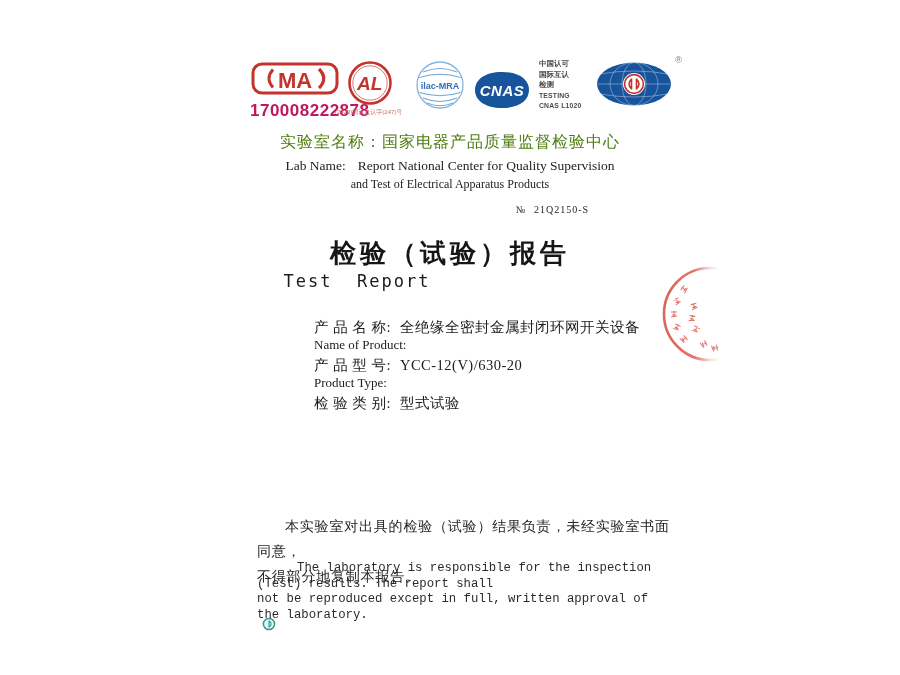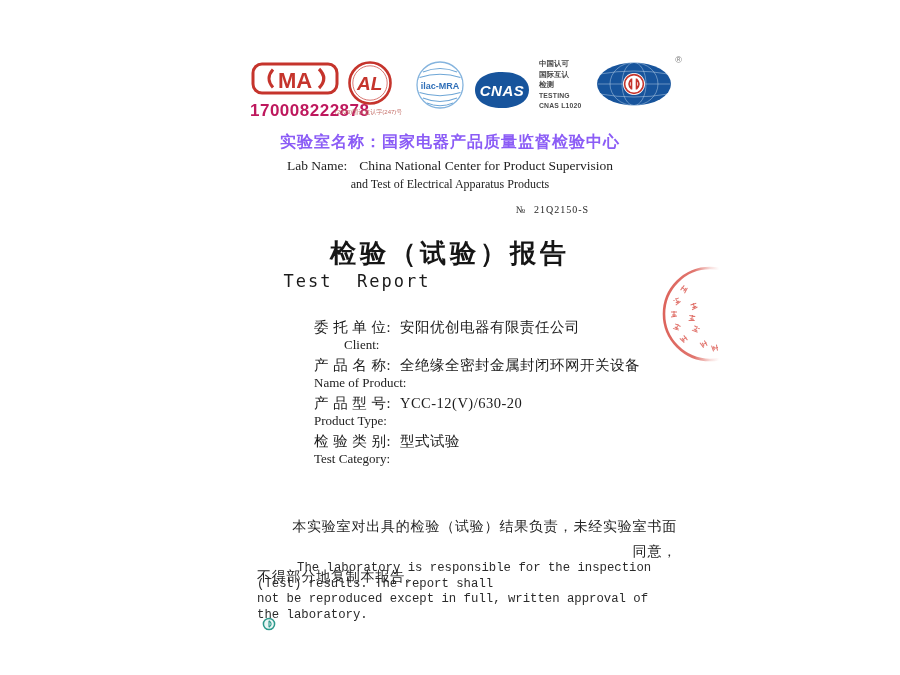--- a/index.html
+++ b/index.html
@@ -28,22 +28,22 @@
     font-size:7.5px; line-height:1.42; color:#4a4a4a;
   }
   .accred-block .en { font-size:6.8px; letter-spacing:0.2px; }
   .globe-block { margin-left:8px; margin-top:4px; position:relative; }
   .globe-reg { position:absolute; top:-6px; right:-9px; font-size:9px; color:#777;
     font-family:"Liberation Sans", sans-serif; }
 
   
   .lab-block { position:absolute; left:0; top:132px; width:900px; text-align:center; }
   .lab-zh {
-    font-family:"Liberation Sans", sans-serif; font-weight:bold;
-    font-size:16px; letter-spacing:1px; color:#8b5cf6;
+    font-family:"Liberation Sans", sans-serif; font-weight:normal;
+    font-size:16px; letter-spacing:1px; color:#4d7c0f;
   }
   .lab-en { font-size:13.5px; margin-top:4px; line-height:1.4; color:#222; }
   .lab-en .lab-en-label { margin-right:12px; }
   .lab-en2 { font-size:12px; line-height:1.4; color:#222; }
 
   
   .report-no { position:absolute; left:516px; top:204px; font-size:10px; letter-spacing:0.5px; }
   .report-no .no-value { margin-left:8px; letter-spacing:1px; }
 
   
@@ -65,21 +65,21 @@
   .fields { position:absolute; left:314px; top:318px; }
   .frow { margin-bottom:3px; }
   .zh-line { font-size:14.5px; line-height:18px; letter-spacing:0.5px; color:#1c1c1c; }
   .zh-line .fvalue { margin-left:9px; }
   .en-line { font-size:13px; line-height:17px; color:#222; }
   .frow.indent-en .en-line { padding-left:30px; }
 
   
   .disc-zh { position:absolute; left:257px; top:514px; width:420px;
     font-size:14px; line-height:1.8; letter-spacing:0.8px; color:#242424; }
-  .disc-zh .ind { text-indent:2em;text-align:right; }
+  .disc-zh .ind { text-indent:2em; }
   .disc-en { position:absolute; left:257px; top:561px; width:420px;
     font-family:Liberation Mono, monospace; font-size:12.3px; line-height:1.27; color:#2b2b2b; }
   .disc-en .ind { text-indent:40px; }
 
   
   .bottom-icon { position:absolute; left:262px; top:617px; }
 
   svg { display:block; }
   svg text { font-family:"Liberation Sans", sans-serif; }
 </style>
@@ -151,21 +151,21 @@
       </svg>
       <span class="globe-reg">®</span>
     </div>
   </div>
 
   <div class="lab-block">
     <div class="lab-zh">
       <span>实验室名称：</span><span>国家电器产品质量监督检验中心</span>
     </div>
     <div class="lab-en">
-      <span class="lab-en-label">Lab Name:</span><span>China National Center for Product Supervision</span>
+      <span class="lab-en-label">Lab Name:</span><span>Report National Center for Quality Supervision</span>
     </div>
     <div class="lab-en2">and Test of Electrical Apparatus Products</div>
   </div>
 
   <div class="report-no">
     <span>№</span><span class="no-value">21Q2150-S</span>
   </div>
 
   <div class="title-zh">检验（试验）报告</div>
   <div class="title-en">Test  Report</div>
@@ -191,46 +191,39 @@
     <use href="#sealMark" transform="translate(46,88) rotate(52)"></use>
     <use href="#sealMark" transform="translate(56,55) rotate(-18)"></use>
     <use href="#sealMark" transform="translate(54,67) rotate(8)"></use>
     <use href="#sealMark" transform="translate(58,78) rotate(30)"></use>
     <use href="#sealMark" transform="translate(66,93) rotate(62)"></use>
     <use href="#sealMark" transform="translate(77,97) rotate(80)"></use>
   </svg>
 
   <div class="fields">
 
-    <div class="frow indent-en">
-      <div class="zh-line">
-        <span class="flabel">委 托 单 位:</span><span class="fvalue">安阳优创电器有限责任公司</span>
-      </div>
-      <div class="en-line">Client:</div>
-    </div>
 
     <div class="frow">
       <div class="zh-line">
         <span class="flabel">产 品 名 称:</span><span class="fvalue">全绝缘全密封金属封闭环网开关设备</span>
       </div>
       <div class="en-line">Name of Product:</div>
     </div>
 
     <div class="frow">
       <div class="zh-line">
         <span class="flabel">产 品 型 号:</span><span class="fvalue">YCC-12(V)/630-20</span>
       </div>
       <div class="en-line">Product Type:</div>
     </div>
 
     <div class="frow">
       <div class="zh-line">
         <span class="flabel">检 验 类 别:</span><span class="fvalue">型式试验</span>
       </div>
-      <div class="en-line">Test Category:</div>
     </div>
 
   </div>
 
   <div class="disc-zh">
     <div class="ind">本实验室对出具的检验（试验）结果负责，未经实验室书面同意，</div>
     <div>不得部分地复制本报告。</div>
   </div>
   <div class="disc-en">
     <div class="ind">The laboratory is responsible for the inspection (Test) results. The report shall</div>

